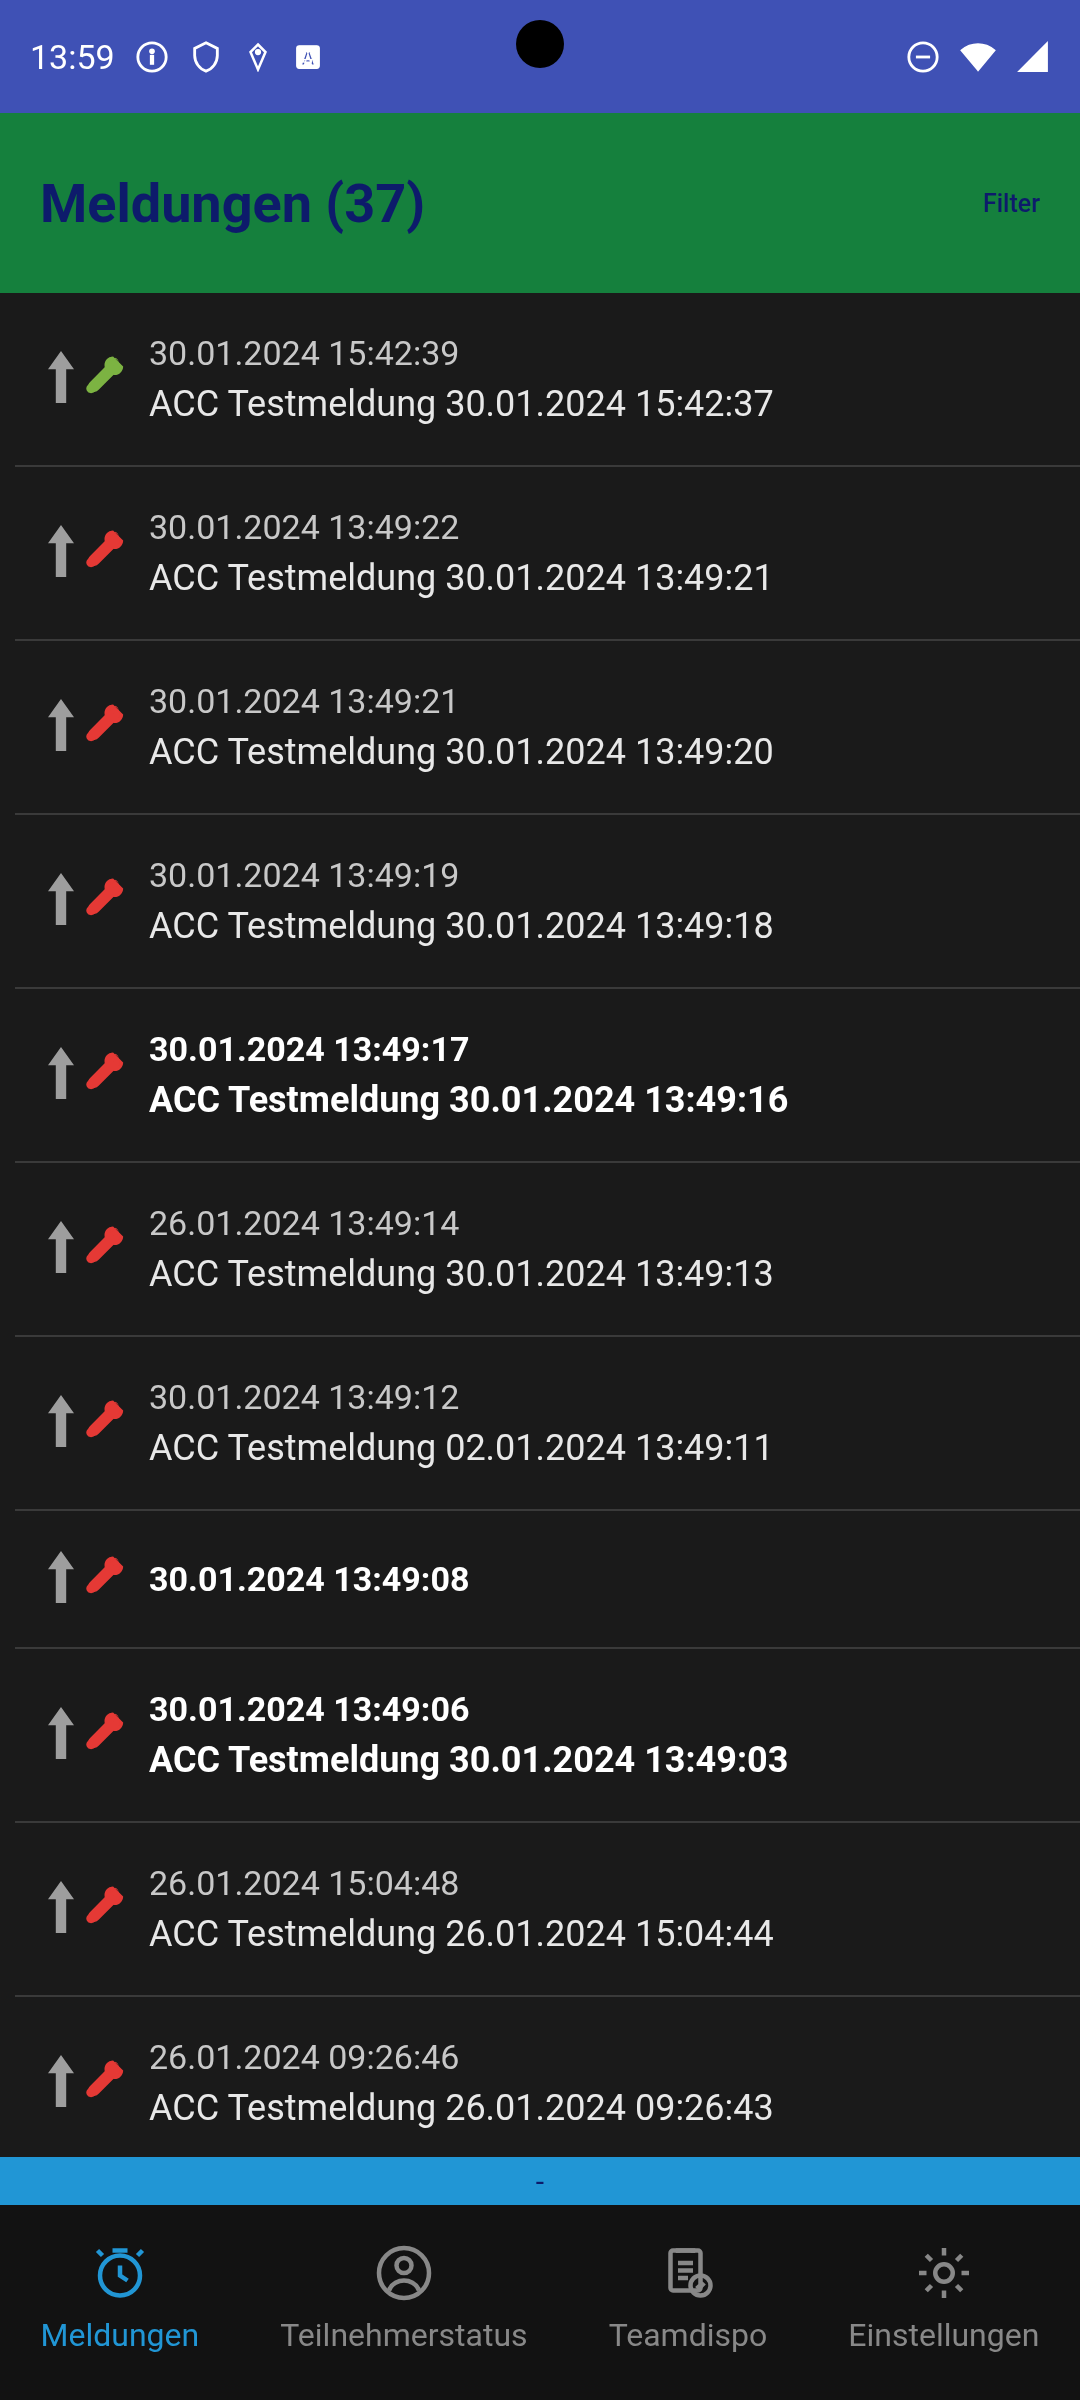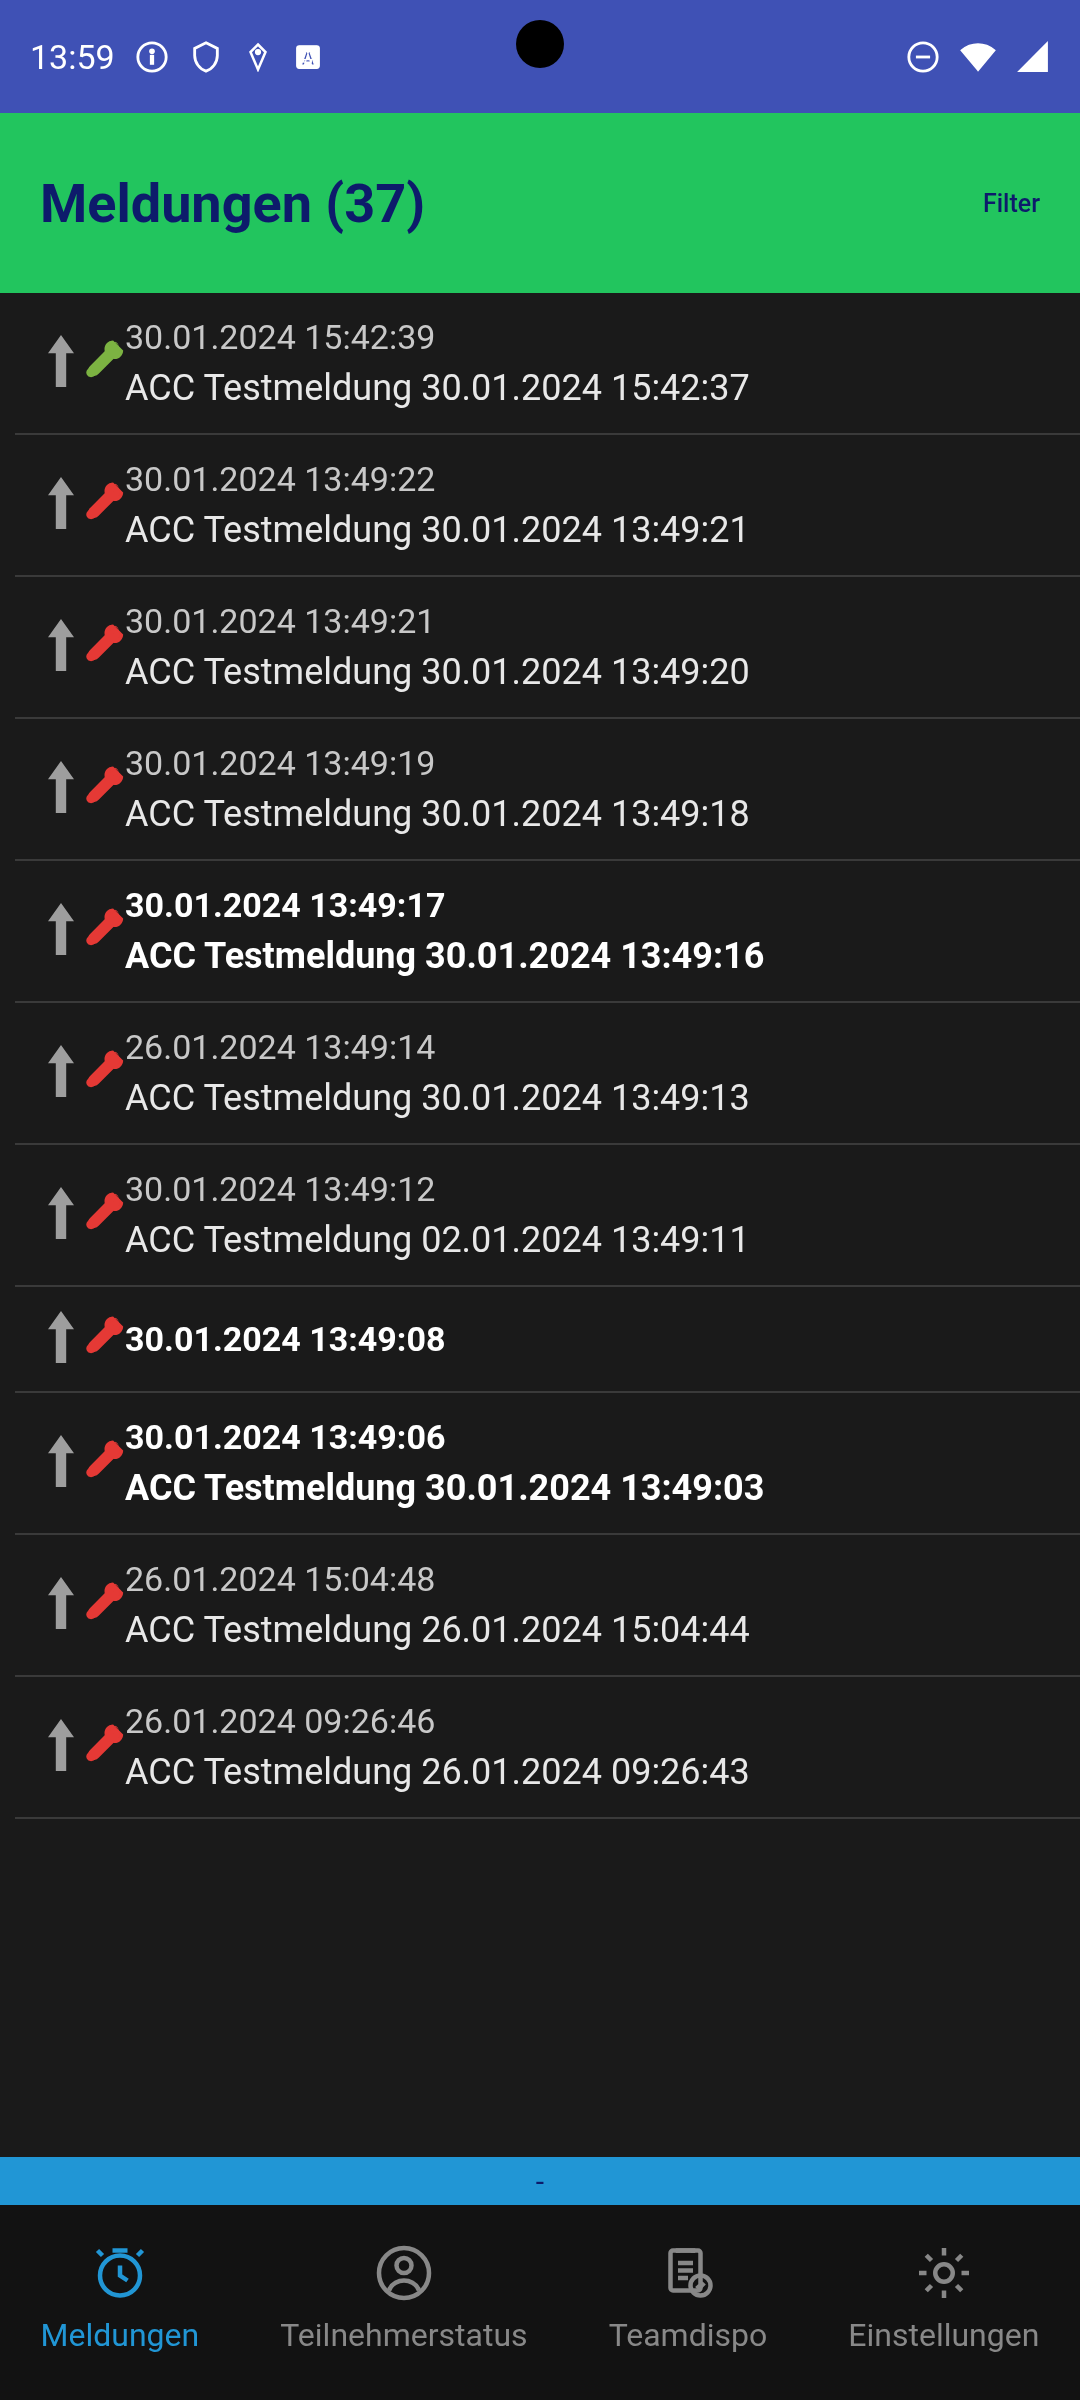--- a/index.html
+++ b/index.html
@@ -50,21 +50,21 @@
       display: inline-flex;
       align-items: center;
       justify-content: center;
     }
     .status-icon svg {
       fill: #fff;
       stroke: #fff;
     }
     .header {
       height: 180px;
-      background: #22c55e;
+      background: #15803d;
       display: flex;
       align-items: center;
       justify-content: space-between;
       padding: 0 40px;
     }
     .header-title {
       color: #0d1b6b;
       font-size: 54px;
       font-weight: 700;
     }
@@ -76,23 +76,24 @@
       border: none;
     }
     .list {
       background: #1a1a1a;
       height: calc(2400px - 88px - 180px - 95px - 195px);
       overflow: hidden;
     }
     .list-item {
       display: flex;
       align-items: center;
-      padding: 24px 30px;
+      padding: 40px 30px;
       border-bottom: 2px solid #3a3a3a;
       margin-left: 15px;
+      gap: 24px;
     }
     .item-icons {
       display: flex;
       align-items: center;
       gap: 4px;
       width: 80px;
       flex-shrink: 0;
     }
     .item-texts {
       display: flex;

